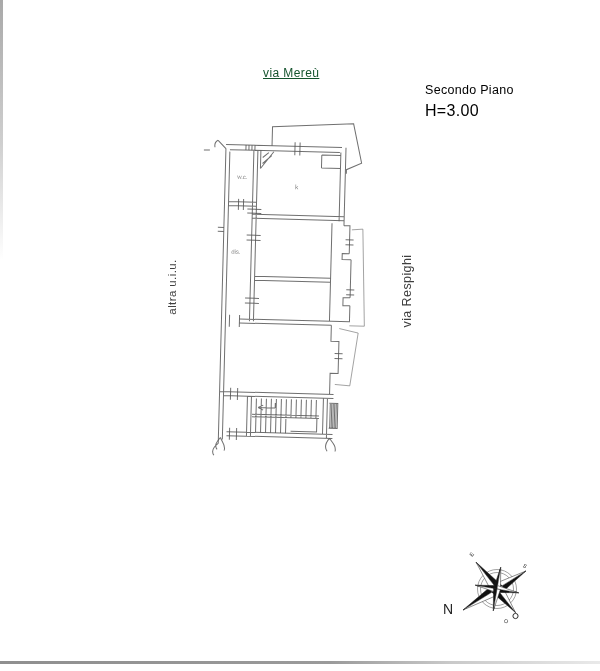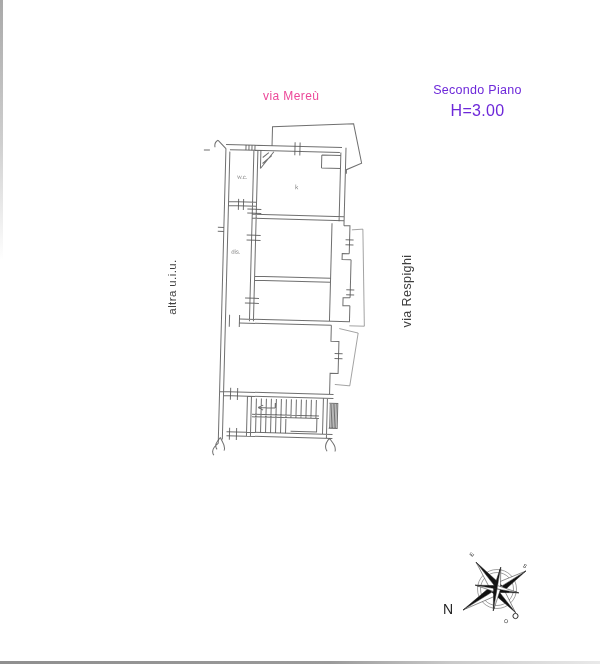--- a/index.html
+++ b/index.html
@@ -14,24 +14,24 @@
   .scan-edge-left{
     left:0;top:0;width:3px;height:260px;
     background:linear-gradient(#a9a9a9,#cfcfcf 55%,rgba(255,255,255,0));
   }
   .scan-line-bottom{
     left:0;top:661px;width:600px;height:3px;
     background:linear-gradient(90deg,#8f8f8f,#9a9a9a 55%,#c9c9c9 75%,#e9e9e9);
   }
   
   .street-top{
-    left:263px;top:89px;font-size:12px;letter-spacing:.4px;color:#ec4899;
+    left:263px;top:66px;font-size:12px;letter-spacing:.4px;color:#14532d;text-decoration:underline;
   }
   .title-block{
-    left:425px;top:83px;width:105px;text-align:center;color:#6d28d9;
+    left:425px;top:83px;width:105px;text-align:left;color:#000000;
   }
   .title-block .l1{font-size:12.5px;letter-spacing:.3px;}
   .title-block .l2{font-size:16px;margin-top:5px;letter-spacing:.3px;}
   .street-left{
     left:172px;top:287px;font-size:11.5px;color:#3f3f3f;letter-spacing:.4px;
     transform:translate(-50%,-50%) rotate(-90deg);white-space:nowrap;
   }
   .street-right{
     left:407px;top:291px;font-size:12.5px;color:#3f3f3f;letter-spacing:.4px;
     transform:translate(-50%,-50%) rotate(-90deg);white-space:nowrap;

